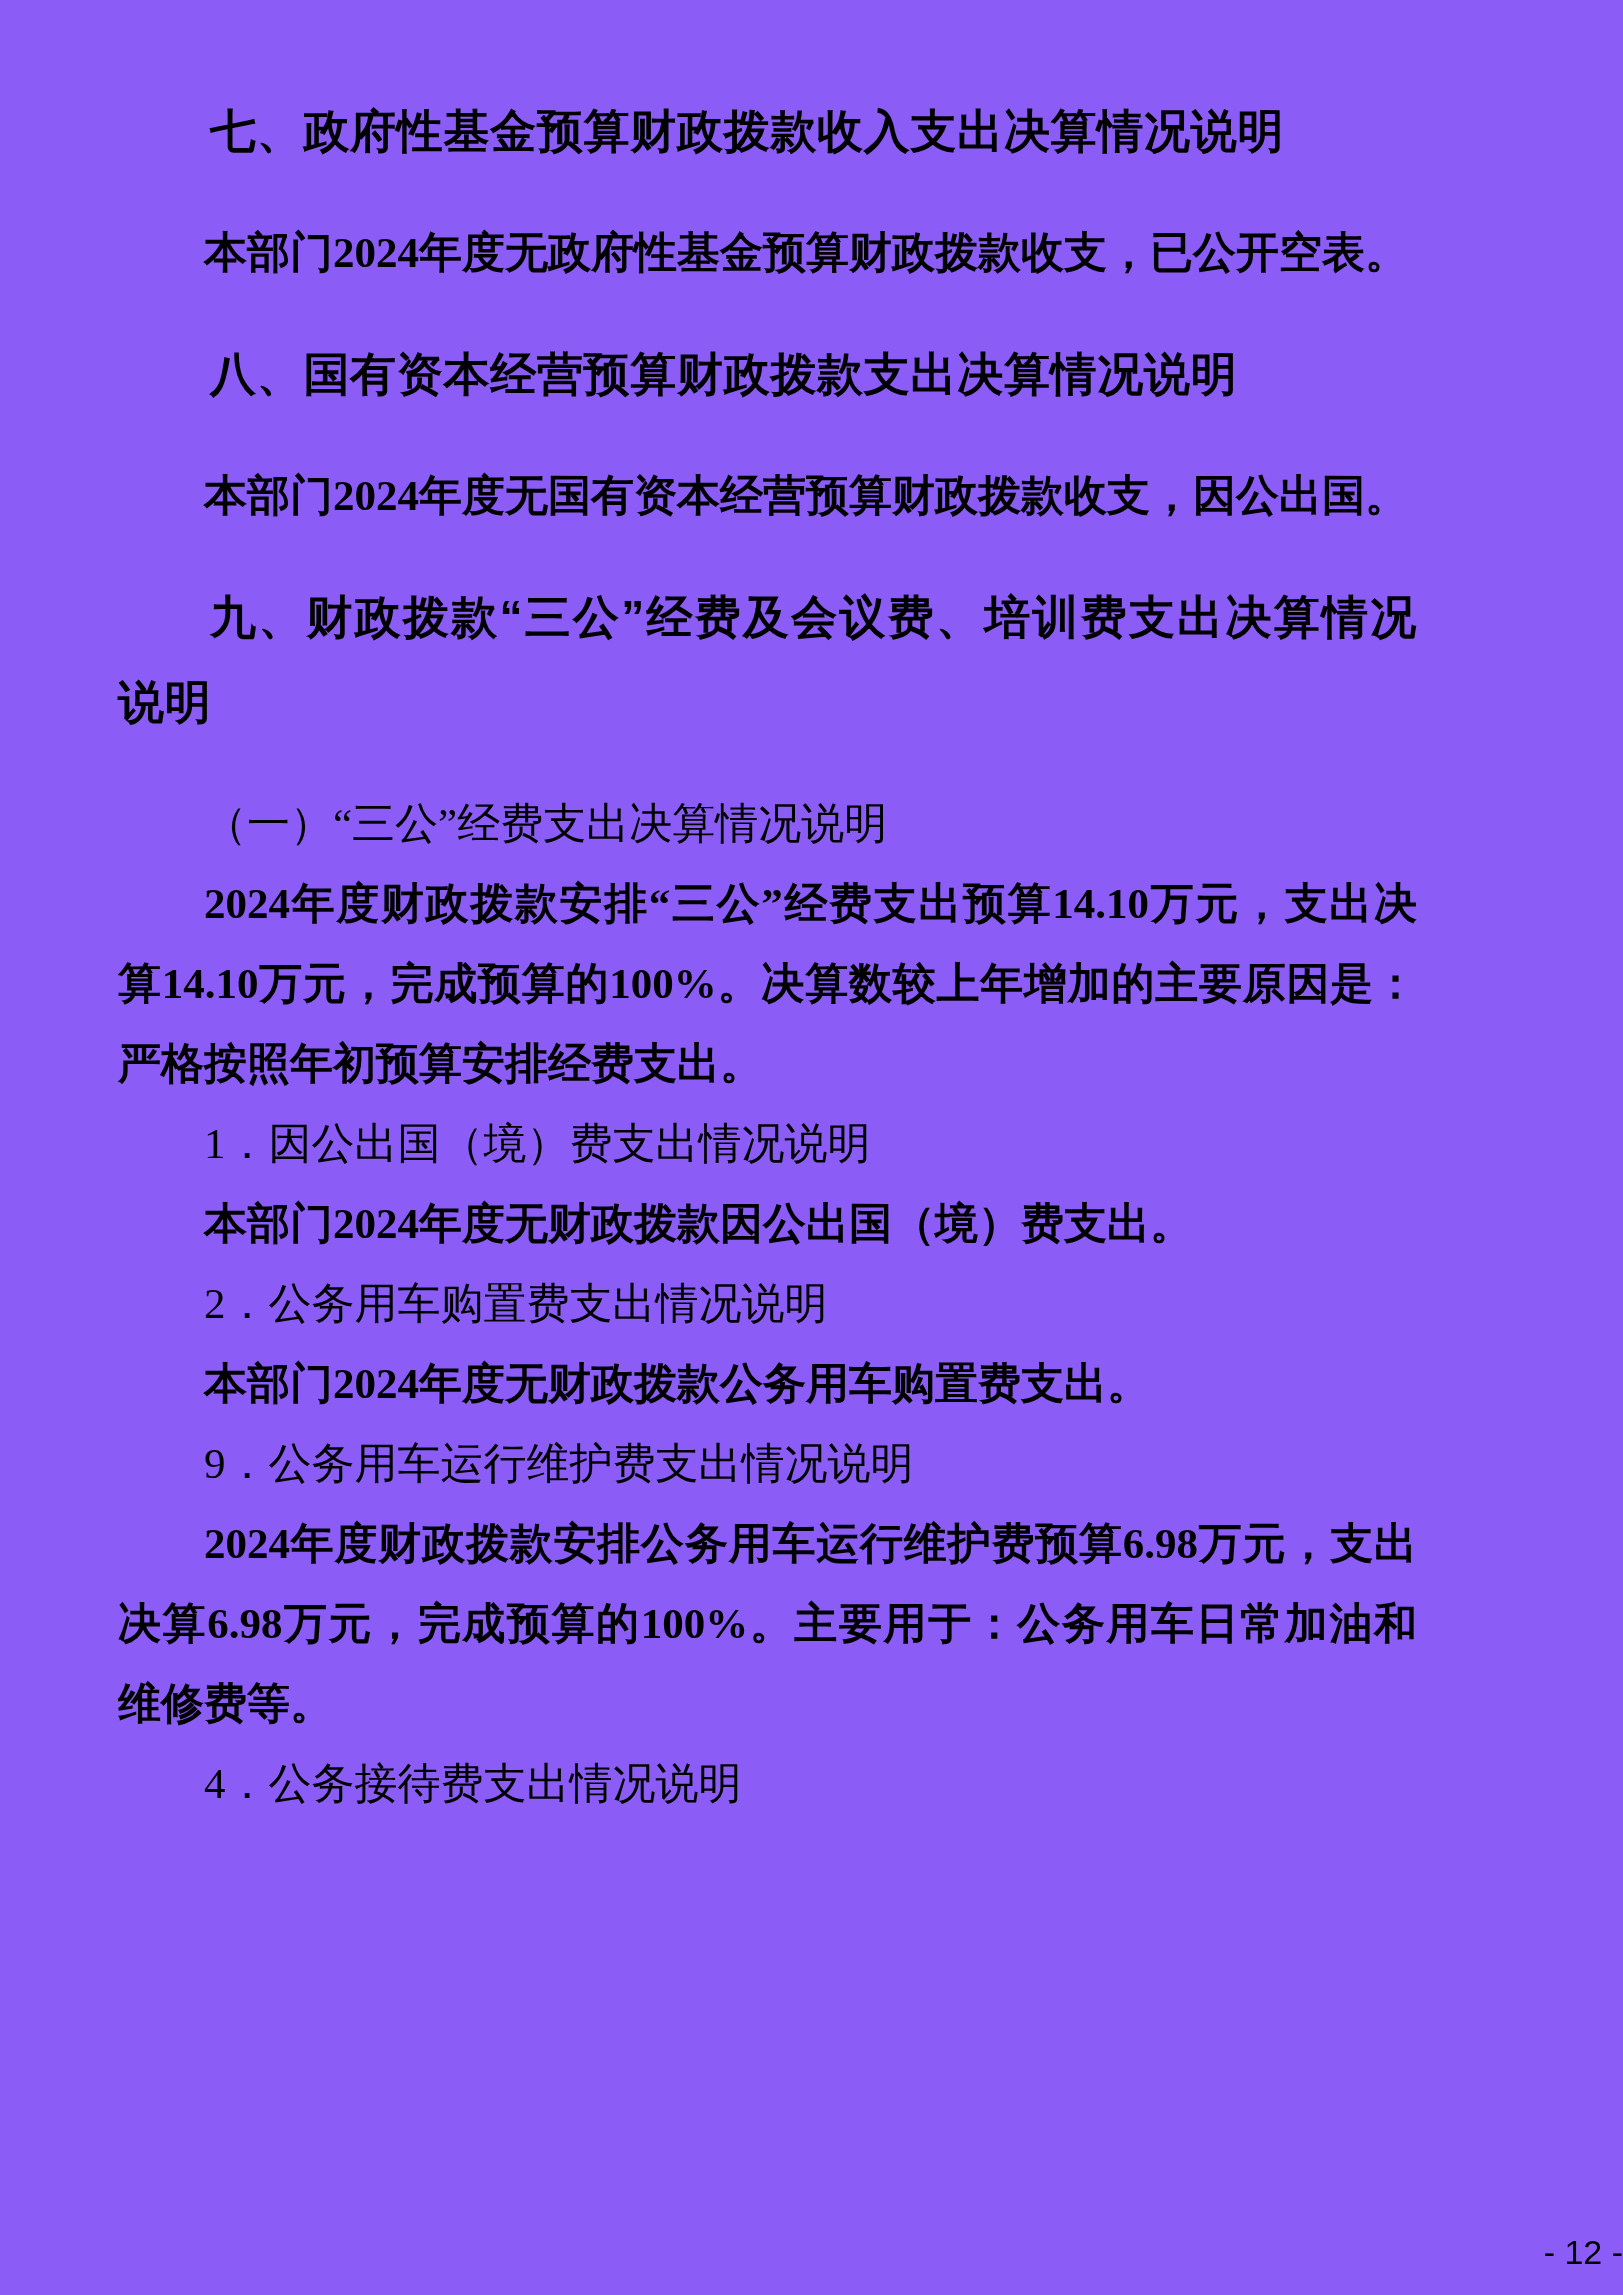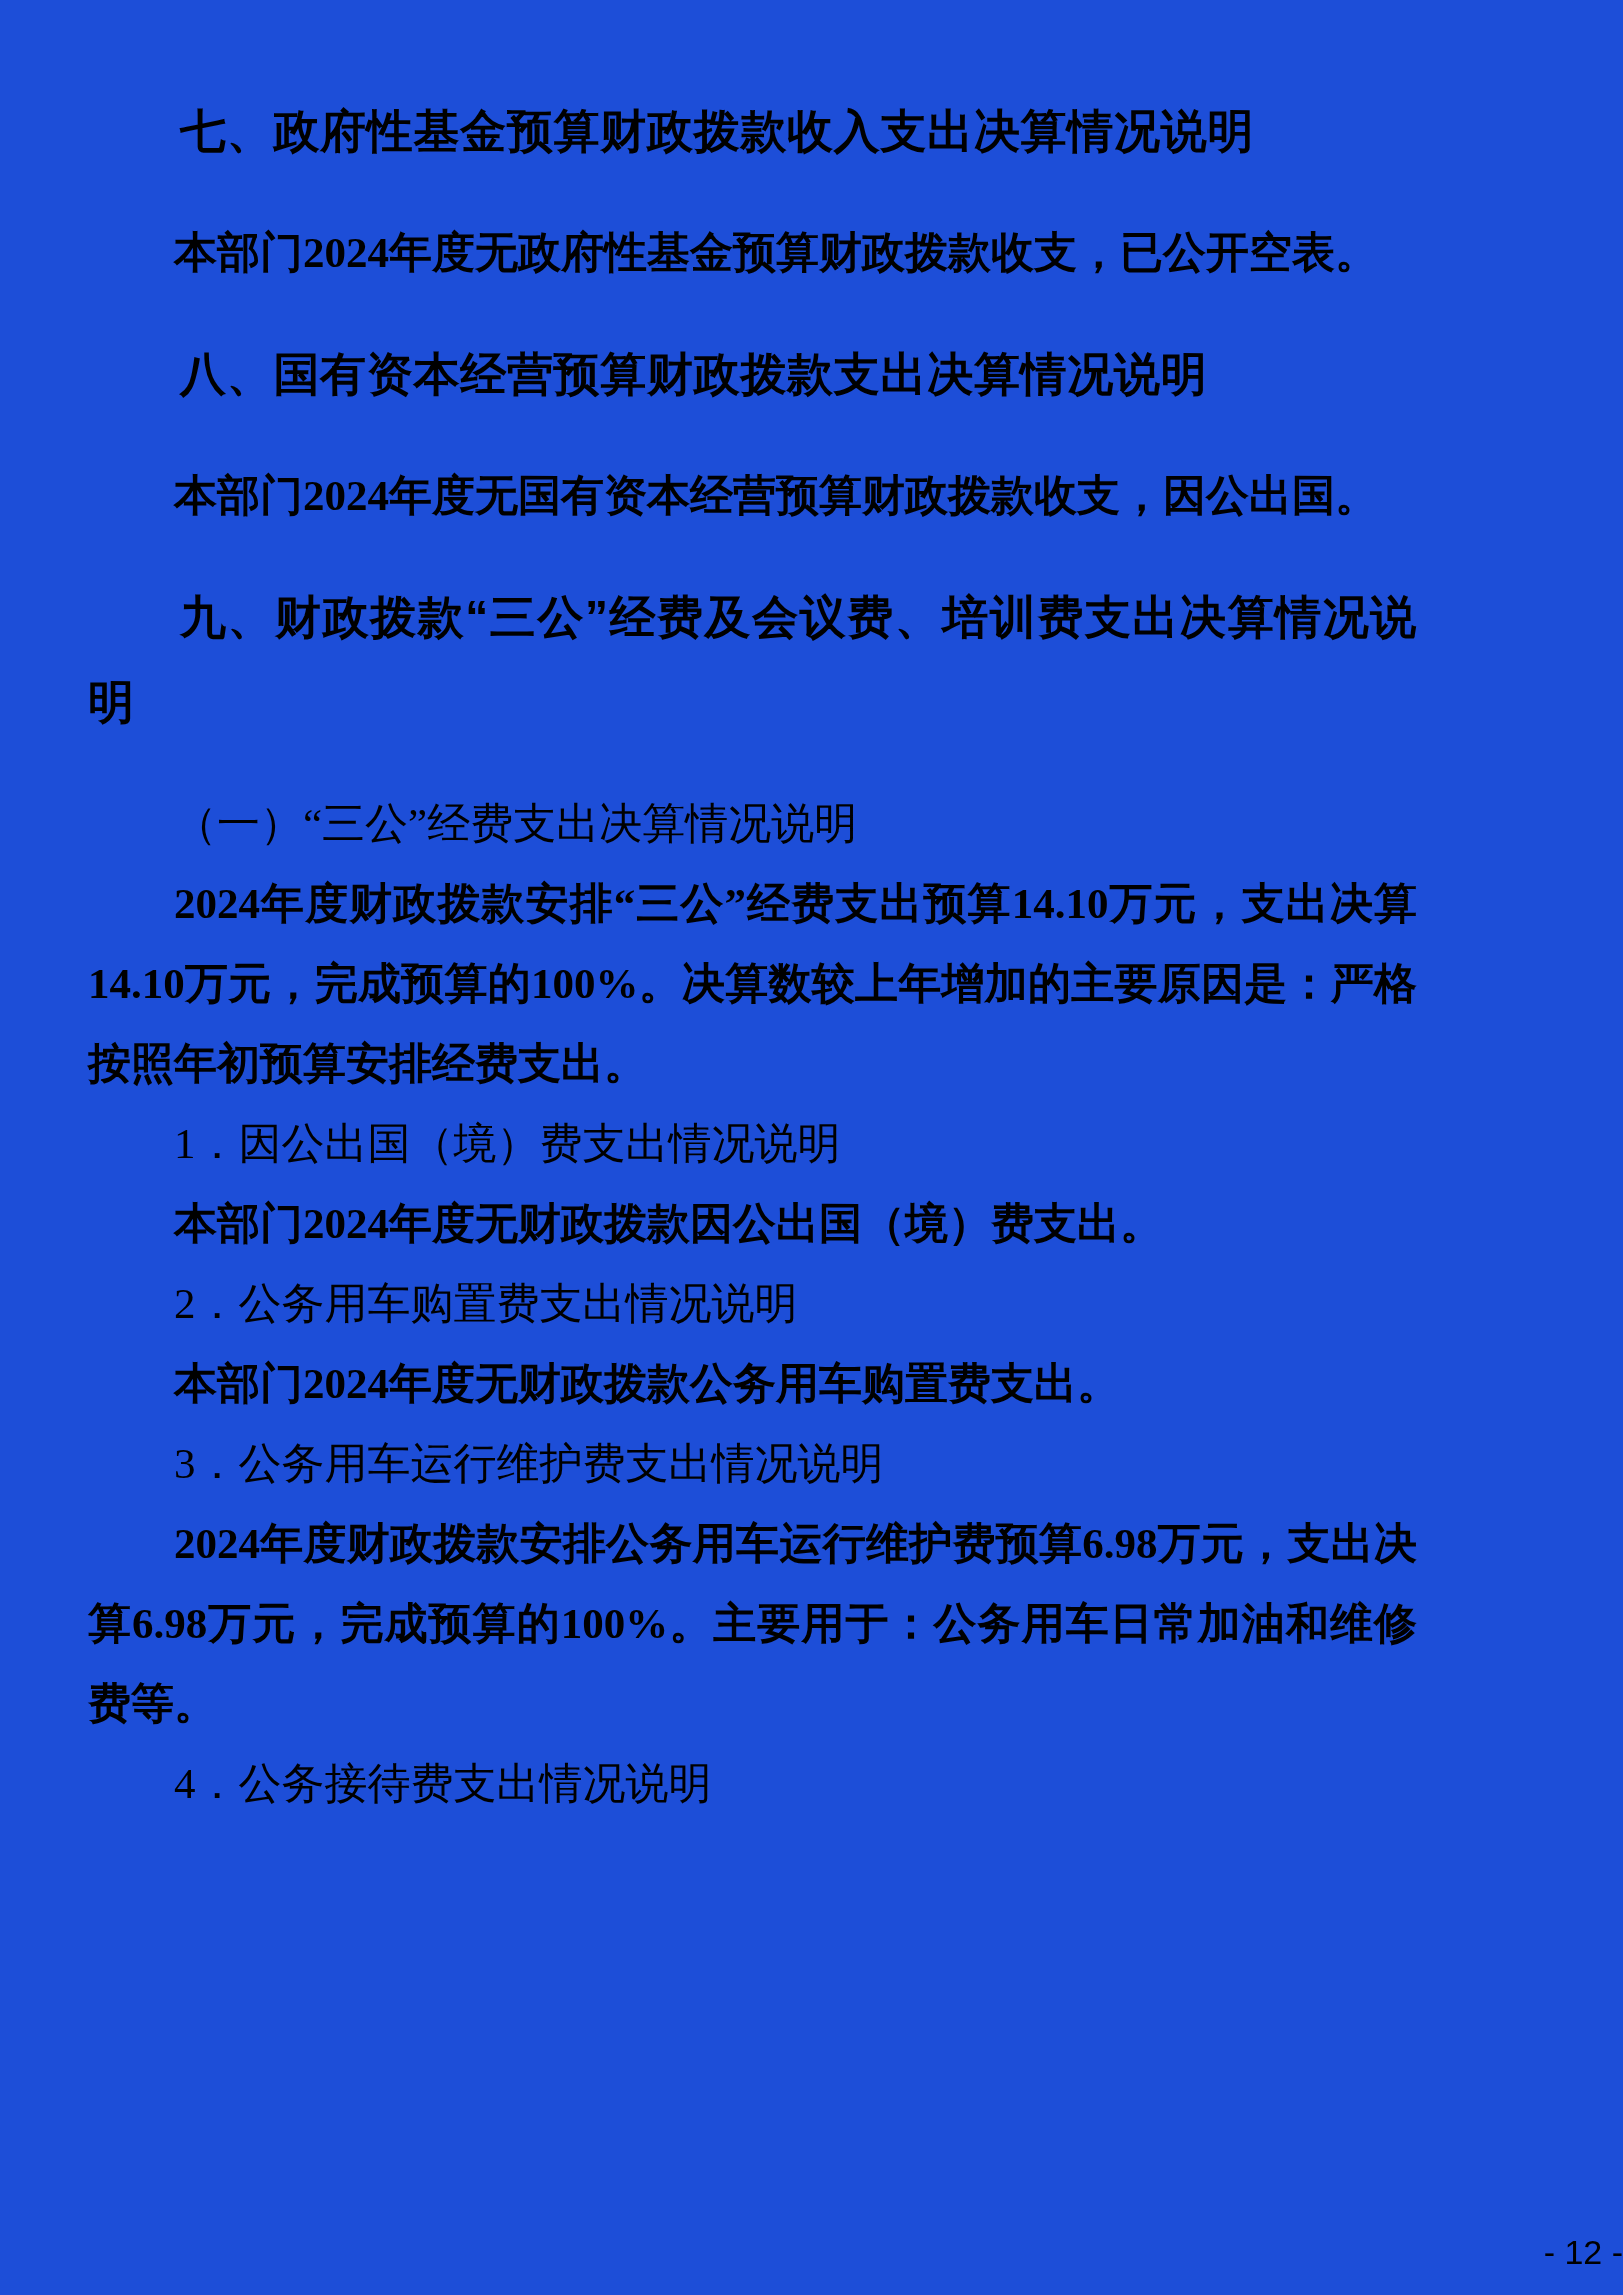--- a/index.html
+++ b/index.html
@@ -15,22 +15,22 @@
     color: #000000;
     font-family: "Liberation Serif", "DejaVu Serif", serif;
   }
   .page {
     position: absolute;
     left: 0;
     top: 0;
     width: 1623px;
     height: 2295px;
     box-sizing: border-box;
-    padding: 89px 206px 0 88px;
-    background: #1d4ed8;
+    padding: 89px 206px 0 118px;
+    background: #8b5cf6;
   }
   
   .h-major {
     font-family: "Liberation Sans", "DejaVu Sans", sans-serif;
     font-weight: 700;
     font-size: 46px;
     line-height: 85px;
     margin: 39px 0 39px 0;
     text-indent: 2em;
     text-align: justify;
@@ -89,21 +89,21 @@
   <p class="para">2024年度财政拨款安排“三公”经费支出预算14.10万元，支出决算14.10万元，完成预算的100%。决算数较上年增加的主要原因是：严格按照年初预算安排经费支出。</p>
 
   <h4 class="item-title">1．因公出国（境）费支出情况说明</h4>
 
   <p class="para">本部门2024年度无财政拨款因公出国（境）费支出。</p>
 
   <h4 class="item-title">2．公务用车购置费支出情况说明</h4>
 
   <p class="para">本部门2024年度无财政拨款公务用车购置费支出。</p>
 
-  <h4 class="item-title">3．公务用车运行维护费支出情况说明</h4>
+  <h4 class="item-title">9．公务用车运行维护费支出情况说明</h4>
 
   <p class="para">2024年度财政拨款安排公务用车运行维护费预算6.98万元，支出决算6.98万元，完成预算的100%。主要用于：公务用车日常加油和维修费等。</p>
 
   <h4 class="item-title">4．公务接待费支出情况说明</h4>
 
 
   <div class="footer">- 12 -</div>
 
 </div>
 

